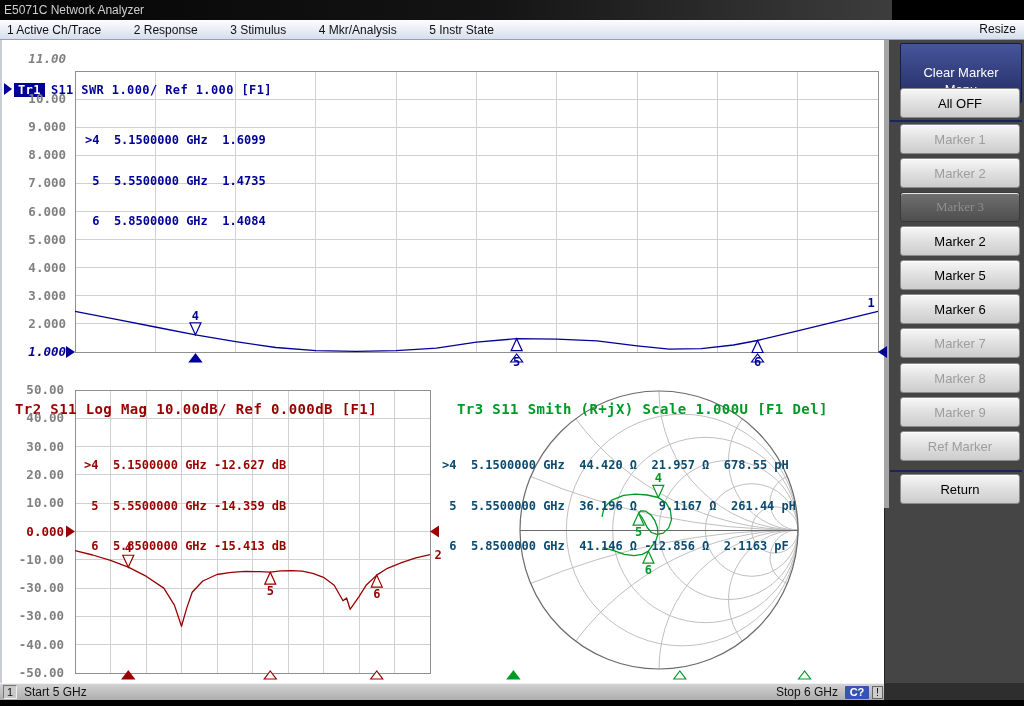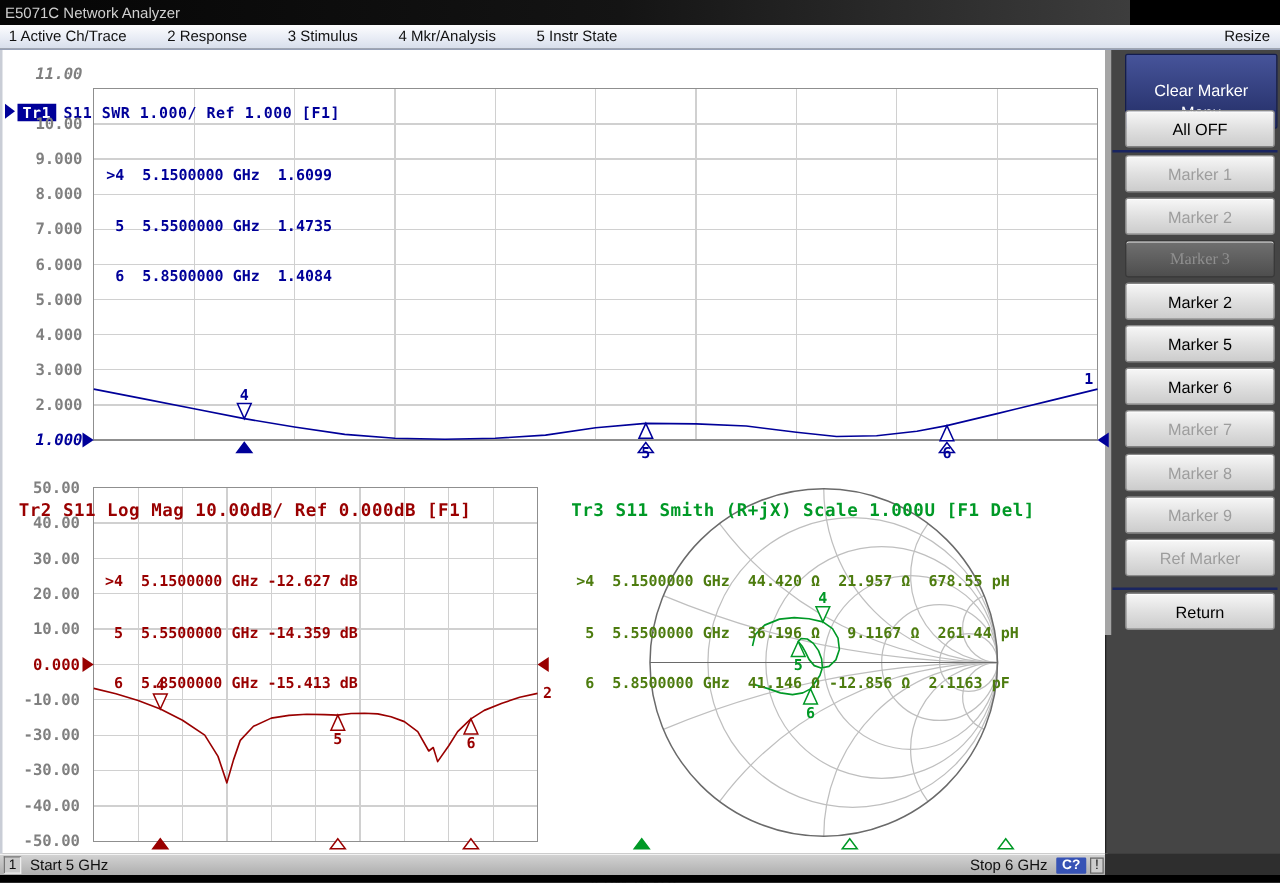--- a/index.html
+++ b/index.html
@@ -1,20 +1,20 @@
 <!DOCTYPE html>
 <html><head>
 <meta charset="utf-8">
 <style>
   html,body{margin:0;padding:0;background:#000;}
   #screen{position:relative;width:1024px;height:706px;overflow:hidden;background:#000;
           font-family:"Liberation Sans",sans-serif;}
   
   #titlebar{position:absolute;left:0;top:0;width:892px;height:20px;
-    background:linear-gradient(90deg,#050505,#141414 55%,#3d3d3d);padding-left:12px;}
+    background:linear-gradient(90deg,#050505,#141414 55%,#3d3d3d);}
   #titlebar .t{position:absolute;left:4px;top:3px;font:12px "Liberation Sans",sans-serif;color:#cfcfcf;}
   
   #menubar{position:absolute;left:0;top:20px;width:1024px;height:20px;
     background:linear-gradient(#fdfdfe,#e8ecf5 55%,#d7deeb);border-bottom:1px solid #96a0b6;box-sizing:border-box;}
   #menubar .mi{display:inline-block;margin-left:7px;margin-right:21px;font:12px "Liberation Sans",sans-serif;
     color:#111;line-height:19px;cursor:default;}
   #menubar .resize{position:absolute;right:8px;top:0;font:12px "Liberation Sans",sans-serif;color:#111;line-height:19px;}
   
   #main{position:absolute;left:0;top:40px;width:884px;height:643px;background:#fff;border-left:2px solid #c9cdd6;box-sizing:border-box;}
   
@@ -22,21 +22,21 @@
   #tr1hdr{left:2px;top:43px;font-size:12px;color:#000099;}
   #tr1hdr .ptr{display:inline-block;width:0;height:0;border-left:8px solid #000099;border-top:6px solid transparent;
      border-bottom:6px solid transparent;vertical-align:-1px;margin-right:2px;}
   #tr1hdr .badge{background:#000099;color:#fff;padding:0 4px;margin-right:6px;}
   #tr2hdr{left:13px;top:361px;color:#990000;}
   #tr3hdr{left:455px;top:361px;color:#009926;}
   
   .readout{position:absolute;font:bold 12px "DejaVu Sans Mono",monospace;line-height:13.5px;white-space:pre;z-index:6;}
   #ro1{left:83px;top:67px;color:#000099;}
   #ro2{left:82px;top:392px;color:#990000;}
-  #ro3{left:459px;top:392px;color:#4d7c0f;}
+  #ro3{left:440px;top:392px;color:#0c4a6e;}
   
   .ylab{position:absolute;font:bold 12.5px "DejaVu Sans Mono",monospace;color:#808080;text-align:right;z-index:6;}
   .ylab.ref1{color:#000099;font-style:italic;}
   .ylab.ref2{color:#990000;}
   
   #chart-svg{position:absolute;left:0;top:0;z-index:4;pointer-events:none;}
   
   #sidebar{position:absolute;left:884px;top:40px;width:140px;height:660px;background:#454545;border-left:1px solid #222;box-sizing:border-box;}
   #scrollstrip{position:absolute;left:884px;top:40px;width:5px;height:468px;background:#a5a5a5;}
   #menu-title{position:absolute;left:900px;top:43px;width:120px;height:38px;

